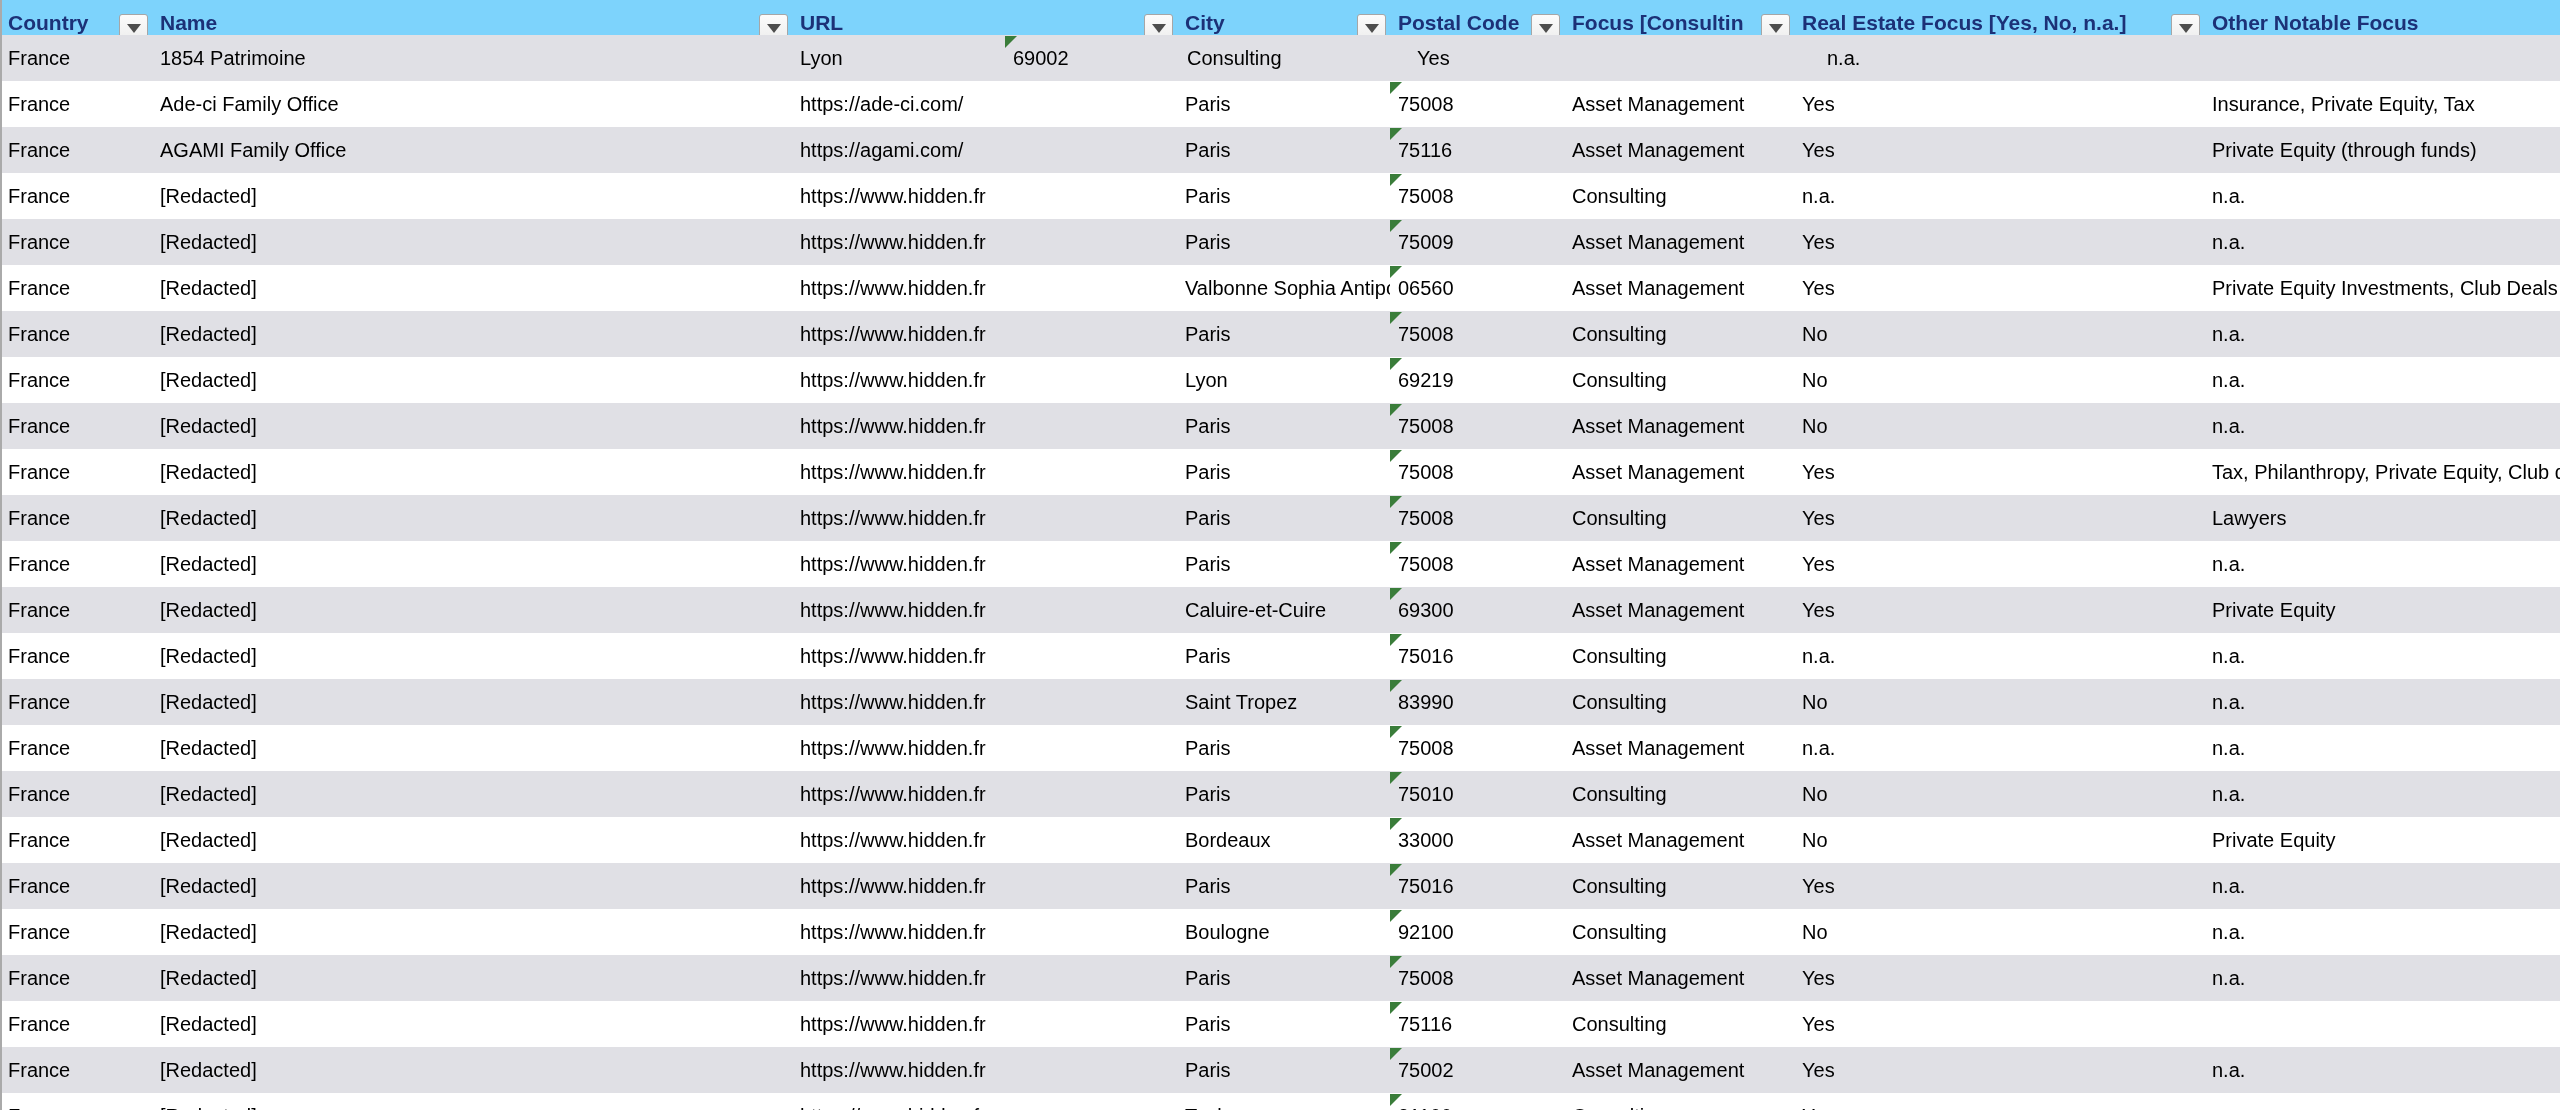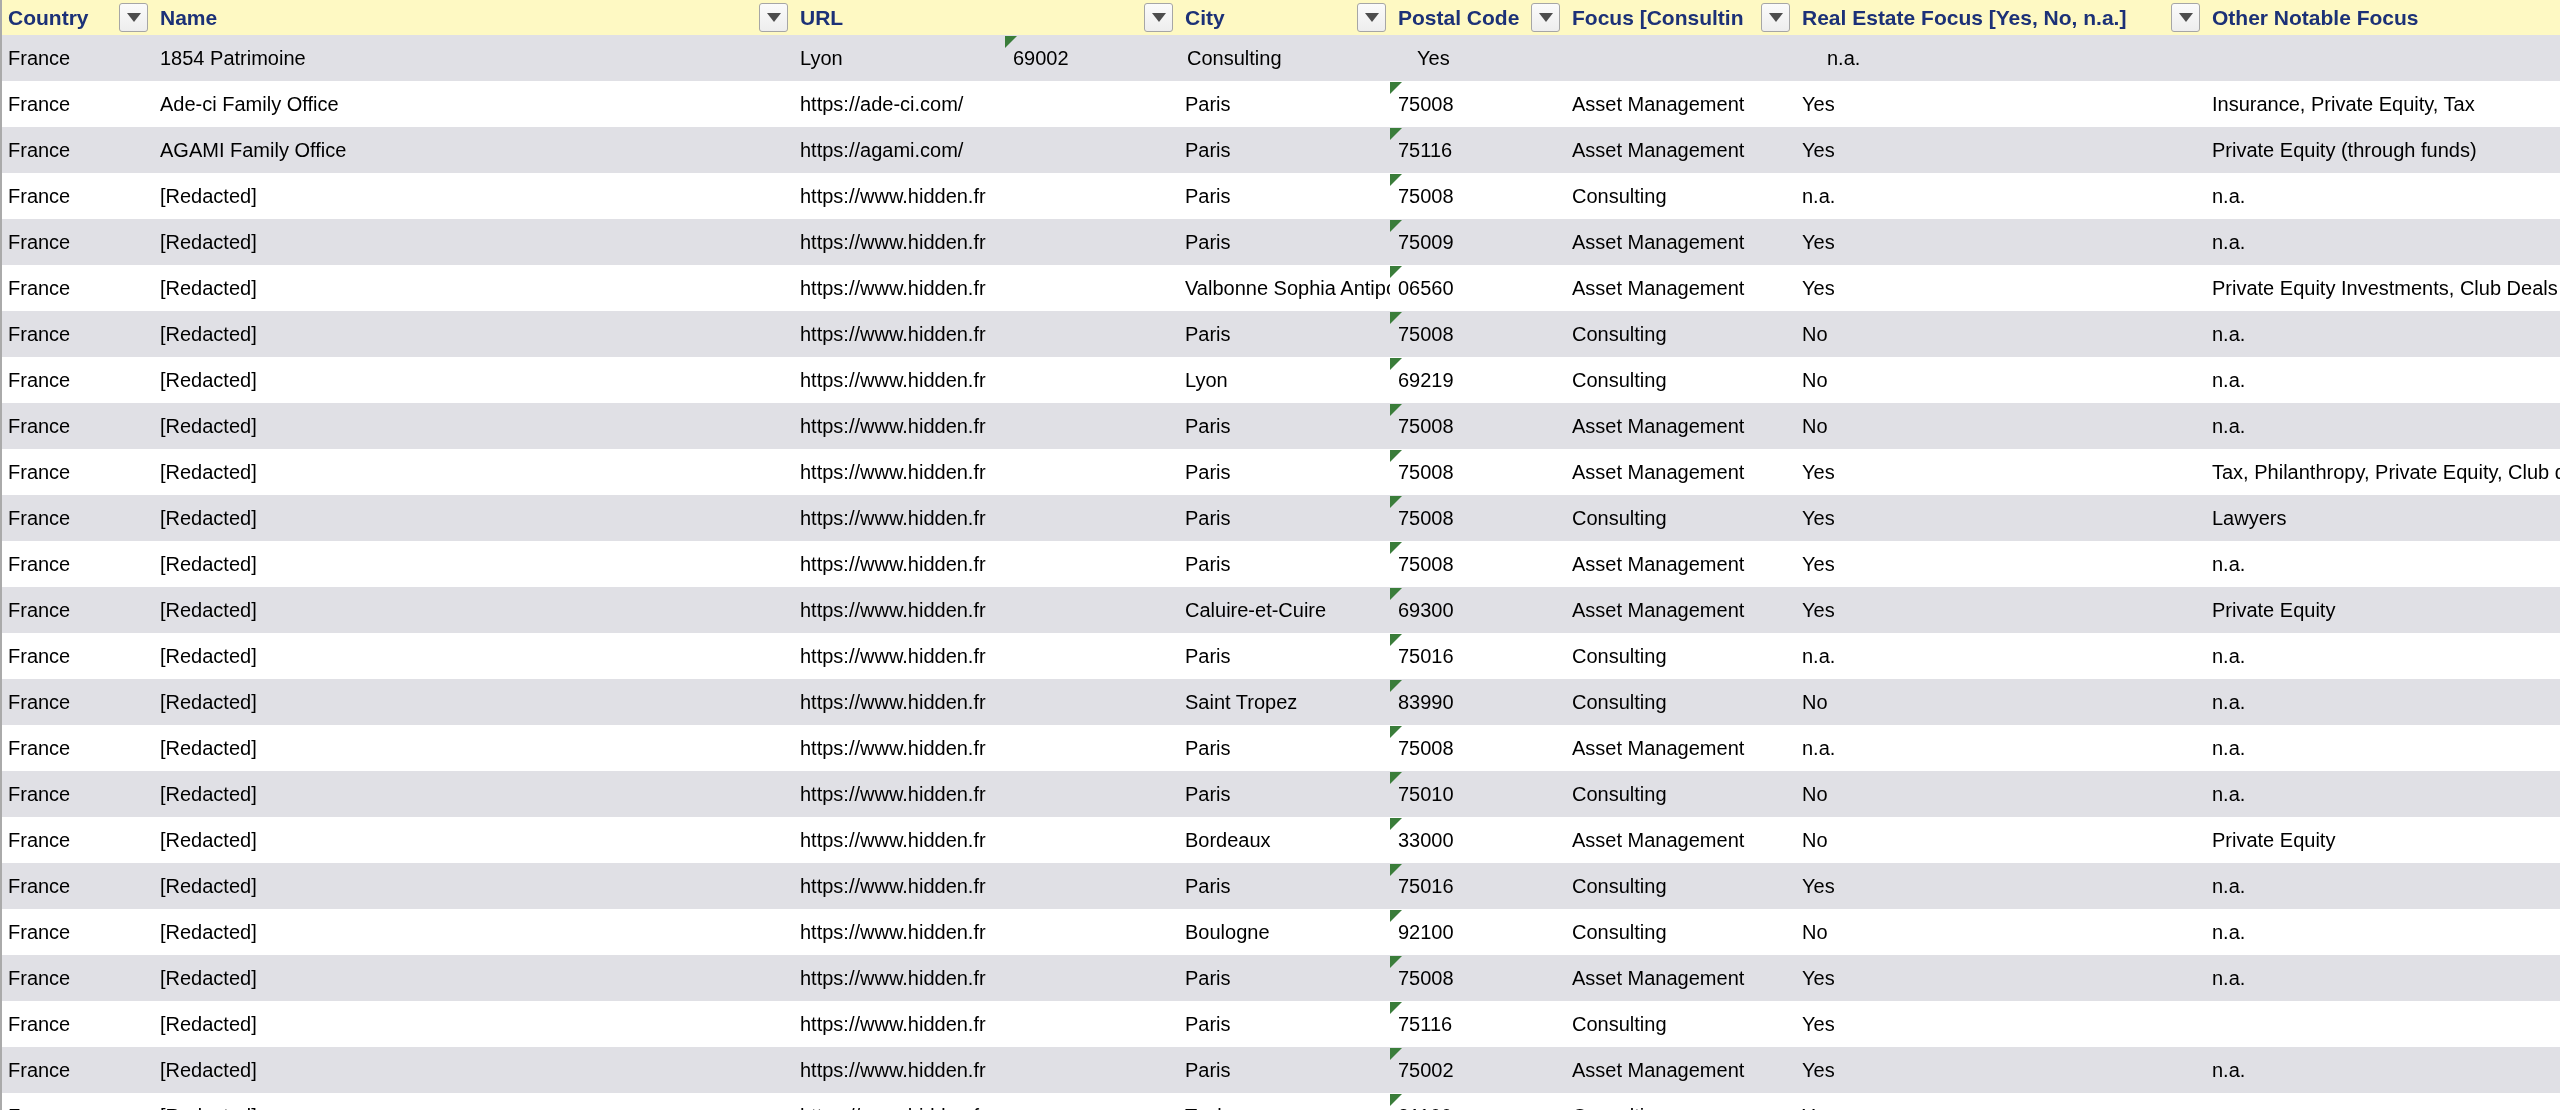--- a/index.html
+++ b/index.html
@@ -21,21 +21,22 @@
     content: "";
     position: absolute;
     left: 0; top: 0;
     width: 2px; height: 1110px;
     background: #aaaaaa;
     z-index: 5;
   }
   .header-row {
     display: flex;
     height: 35px;
-    background: #fef9c3;
+    background: #7dd3fc;
+    align-items: flex-end;
   }
   .hcell {
     position: relative;
     display: flex;
     align-items: center;
     padding-left: 8px;
     box-sizing: border-box;
     font-weight: bold;
     font-size: 21px;
     color: #1c3177;

